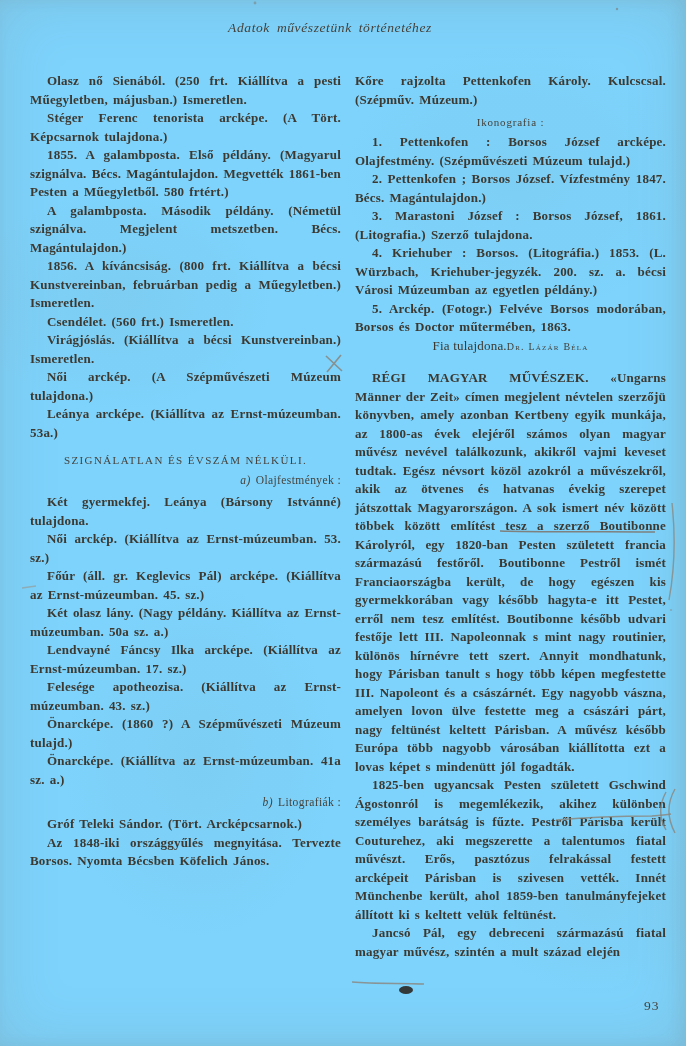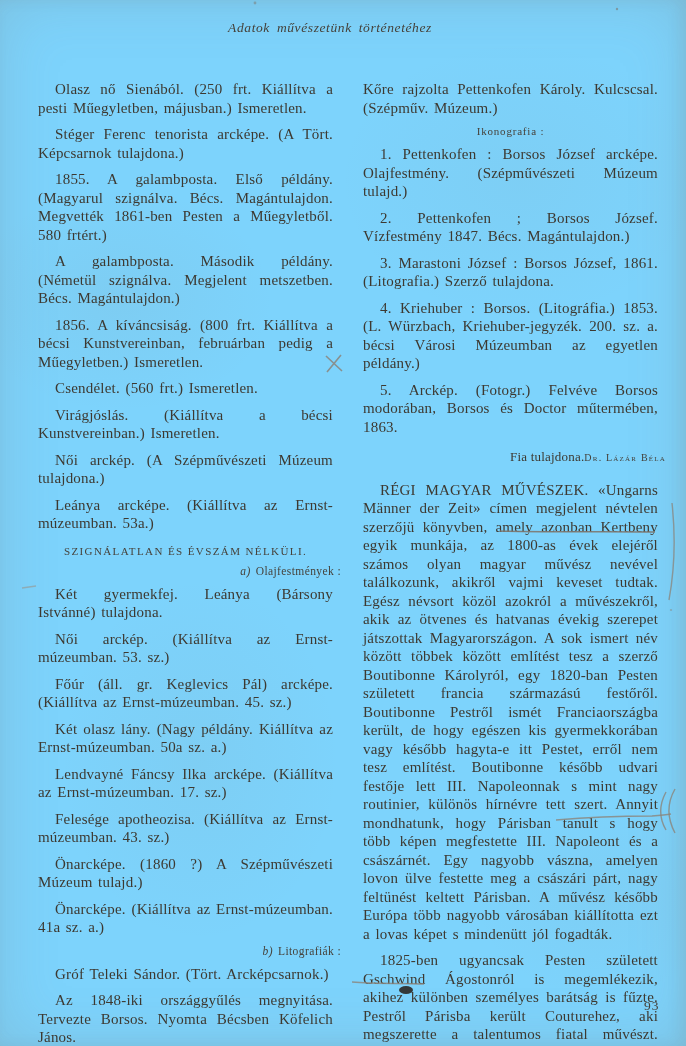--- a/index.html
+++ b/index.html
@@ -30,26 +30,27 @@
     word-spacing:3px;
     color:#45413a;
   }
   .columns{
     position:absolute;top:72px;left:30px;
     width:636px;
     display:flex;gap:14px;
   }
   .col{width:311px;}
   .col p{
-    margin:8px;
-    font-size:15px;
+    margin:0;
+    font-size:13px;
     line-height:18.5px;
     text-align:justify;
     letter-spacing:.2px;
     word-spacing:1.6px;
+    font-weight:bold;
   }
   .ind{text-indent:17px;}
   .section-head{
     text-align:center;
     font-size:11px;
     letter-spacing:1.4px;
     color:#46423b;
     margin:12px 0 8px;
   }
   .sub-head{
@@ -61,22 +62,22 @@
   }
   .sub-head .marker{font-style:italic;margin-right:5px;}
   .icono-head{
     text-align:center;
     font-size:11px;
     letter-spacing:.8px;
     color:#46423b;
     margin:7px 0 5px;
   }
   .sig-row{
-    display:flex;justify-content:flex-end;align-items:baseline;
-    font-size:13px;line-height:18.5px;letter-spacing:.2px;margin-top:12px;
+    display:flex;justify-content:center;align-items:baseline;
+    font-size:13px;line-height:18.5px;letter-spacing:.2px;
   }
   .sig-row .sig{
     font-variant:small-caps;
     letter-spacing:1.2px;
     font-size:10px;
     color:#45413a;
   }
   .article p.first{margin-top:13px;}
   .page-number{
     position:absolute;top:998px;left:644px;

